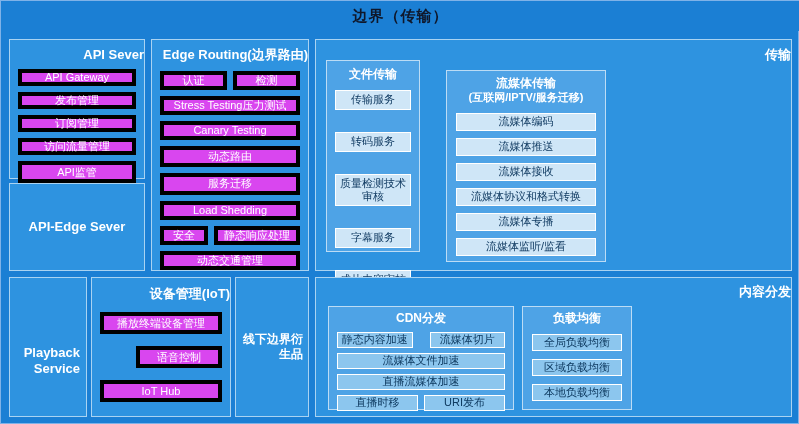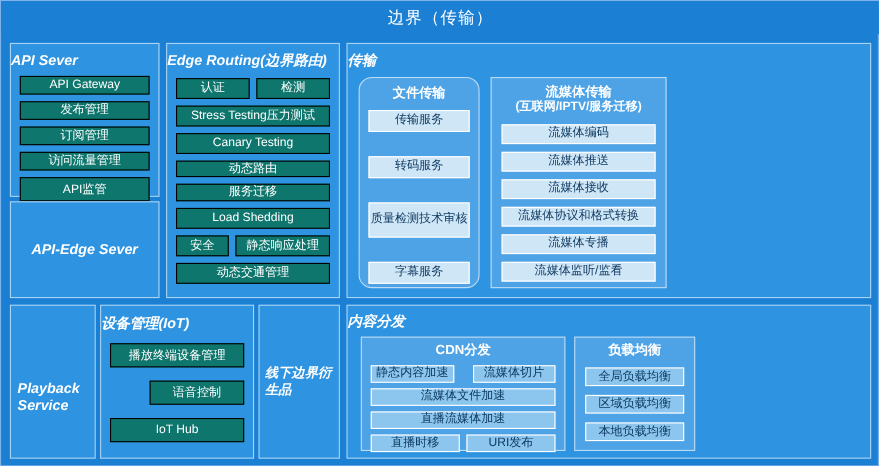--- a/index.html
+++ b/index.html
@@ -11,36 +11,36 @@
   }
   .page{
     position:relative;width:799px;height:424px;
     box-sizing:border-box;
     border:1px solid #7fb2e8;
     background:#1b7fd4;
   }
   
   .header{
     position:absolute;left:0;top:0;width:799px;height:30px;
-    background:#1b7fd4;color:#ffffff;
+    background:#1b7fd4;color:#0f172a;
     display:flex;align-items:center;justify-content:center;
-    font-size:15px;font-weight:normal;letter-spacing:1px;
+    font-size:15px;font-weight:bold;letter-spacing:1px;
   }
   
   .panel{
     position:absolute;box-sizing:border-box;
     background:#2e93e0;border:1px solid #a9d3f2;
   }
   .panel-title{
-    color:#ffffff;text-align:left;font-weight:bold;
-    font-size:13px;line-height:1.25;font-style:italic;
+    color:#ffffff;text-align:right;font-weight:bold;
+    font-size:13px;line-height:1.25;
   }
   .chip{
     box-sizing:border-box;
-    background:#0f766e;border:1px solid #000000;
+    background:#d946ef;border:4px solid #000000;
     color:#ffffff;font-size:11px;
     display:flex;align-items:center;justify-content:center;
     text-align:center;line-height:1.2;
   }
   .chip.light{background:#cfe6f7;color:#123c63;border:1px solid #ffffff;}
   .chip.mid{background:#8cc6ee;color:#0e3a60;border:1px solid #ffffff;}
   .subpanel{
     box-sizing:border-box;background:#4ea3e6;border:1px solid #bcdcf5;
   }
   .subtitle{
@@ -106,21 +106,21 @@
     </div>
   </div>
 
   <div class="panel" style="left:234px;top:276px;width:74px;height:140px;display:flex;align-items:center;justify-content:center;">
     <div class="panel-title" style="padding:0 5px;font-size:12px;">线下边界衍生品</div>
   </div>
 
   <div class="panel" style="left:314px;top:38px;width:477px;height:232px;">
     <div class="panel-title" style="margin-top:7px;">传输</div>
 
-    <div class="subpanel" style="position:absolute;left:10px;top:30px;width:110px;height:192px;border-radius:12px;">
+    <div class="subpanel" style="position:absolute;left:10px;top:20px;width:94px;height:192px;">
       <div class="subtitle" style="margin-top:6px;">文件传输</div>
       <div class="stack" style="padding:8px 8px 0 8px;gap:22px;">
         <div class="chip light" style="height:20px;">传输服务</div>
         <div class="chip light" style="height:20px;">转码服务</div>
         <div class="chip light" style="height:32px;">质量检测技术审核</div>
         <div class="chip light" style="height:20px;">字幕服务</div>
         <div class="chip light" style="height:20px;">成片内容审核</div>
       </div>
     </div>
 

